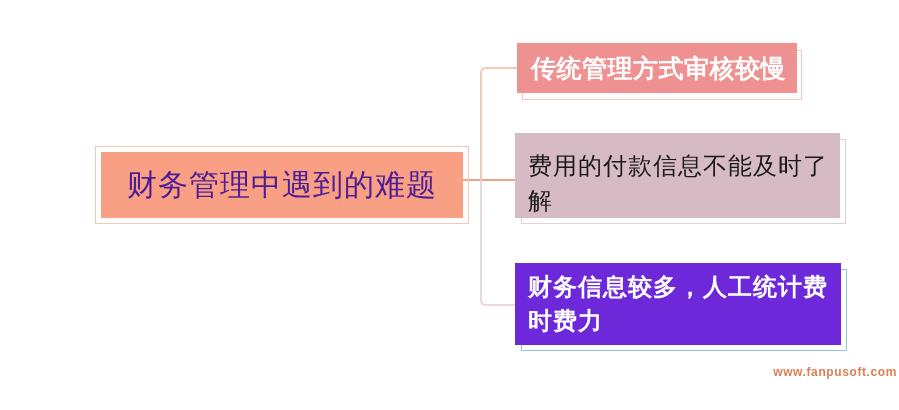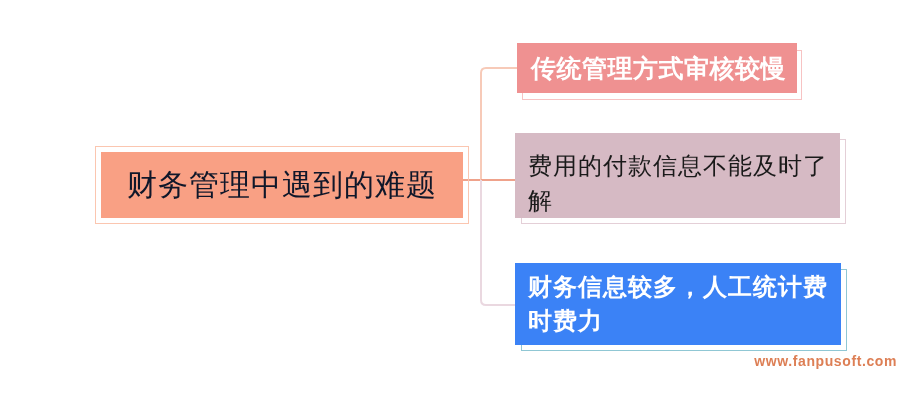--- a/index.html
+++ b/index.html
@@ -96,56 +96,56 @@
     display: flex;
     align-items: center;
   }
   .brand-name {
     font-size: 26px;
     font-weight: 700;
     letter-spacing: 1px;
     margin-left: 2px;
   }
   .brand-url {
-    font-size: 14px;
+    font-size: 12px;
     font-weight: 700;
     letter-spacing: 0.6px;
-    margin-top: 1px;
+    margin-top: 13px;
   }
 </style>
 </head>
 <body>
 
 <div class="canvas">
 
   <svg class="connectors" viewBox="0 0 899 410" fill="none">
     <path d="M463,180 H481" stroke-width="2" fill="none" stroke="#efa28b"></path>
     <path d="M481,180 V73 Q481,68 486,68 H517" stroke-width="2" fill="none" stroke="#f7cab8"></path>
     <path d="M481,180 H517" stroke-width="2" fill="none" stroke="#efa28b"></path>
     <path d="M481,180 V300 Q481,305 486,305 H517" stroke-width="2" fill="none" stroke="#ead8e0"></path>
   </svg>
 
   <div class="node-outline outline-root" style="border-color: rgb(251, 198, 176);"></div>
   <div class="node-outline outline-b1" style="border-color: rgb(247, 195, 195);"></div>
   <div class="node-outline outline-b2" style="border-color: rgb(228, 207, 215);"></div>
   <div class="node-outline outline-b3" style="border-color: rgb(144, 199, 212);"></div>
 
-  <div class="node node-root" style="background: rgb(249, 160, 132); color: #0f172a;">
+  <div class="node node-root" style="background: rgb(249, 160, 132); color: #4c1d95;">
     <span class="label">财务管理中遇到的难题</span>
   </div>
 
   <div class="node node-b1" style="background: rgb(239, 145, 145); color: rgb(255, 255, 255);">
     <span class="label">传统管理方式审核较慢</span>
   </div>
 
   <div class="node node-b2" style="background: rgb(214, 186, 196); color: rgb(26, 26, 26); align-items: flex-end;">
     <span class="label">费用的付款信息不能及时了解</span>
   </div>
 
-  <div class="node node-b3" style="background: #3b82f6; color: rgb(255, 255, 255);">
+  <div class="node node-b3" style="background: #6d28d9; color: rgb(255, 255, 255);">
     <span class="label">财务信息较多，人工统计费时费力</span>
   </div>
 
   <div class="watermark">
     <span class="brand-url" style="color: rgb(221, 127, 85);">www.fanpusoft.com</span>
   </div>
 
 </div>
 
 </body></html>

